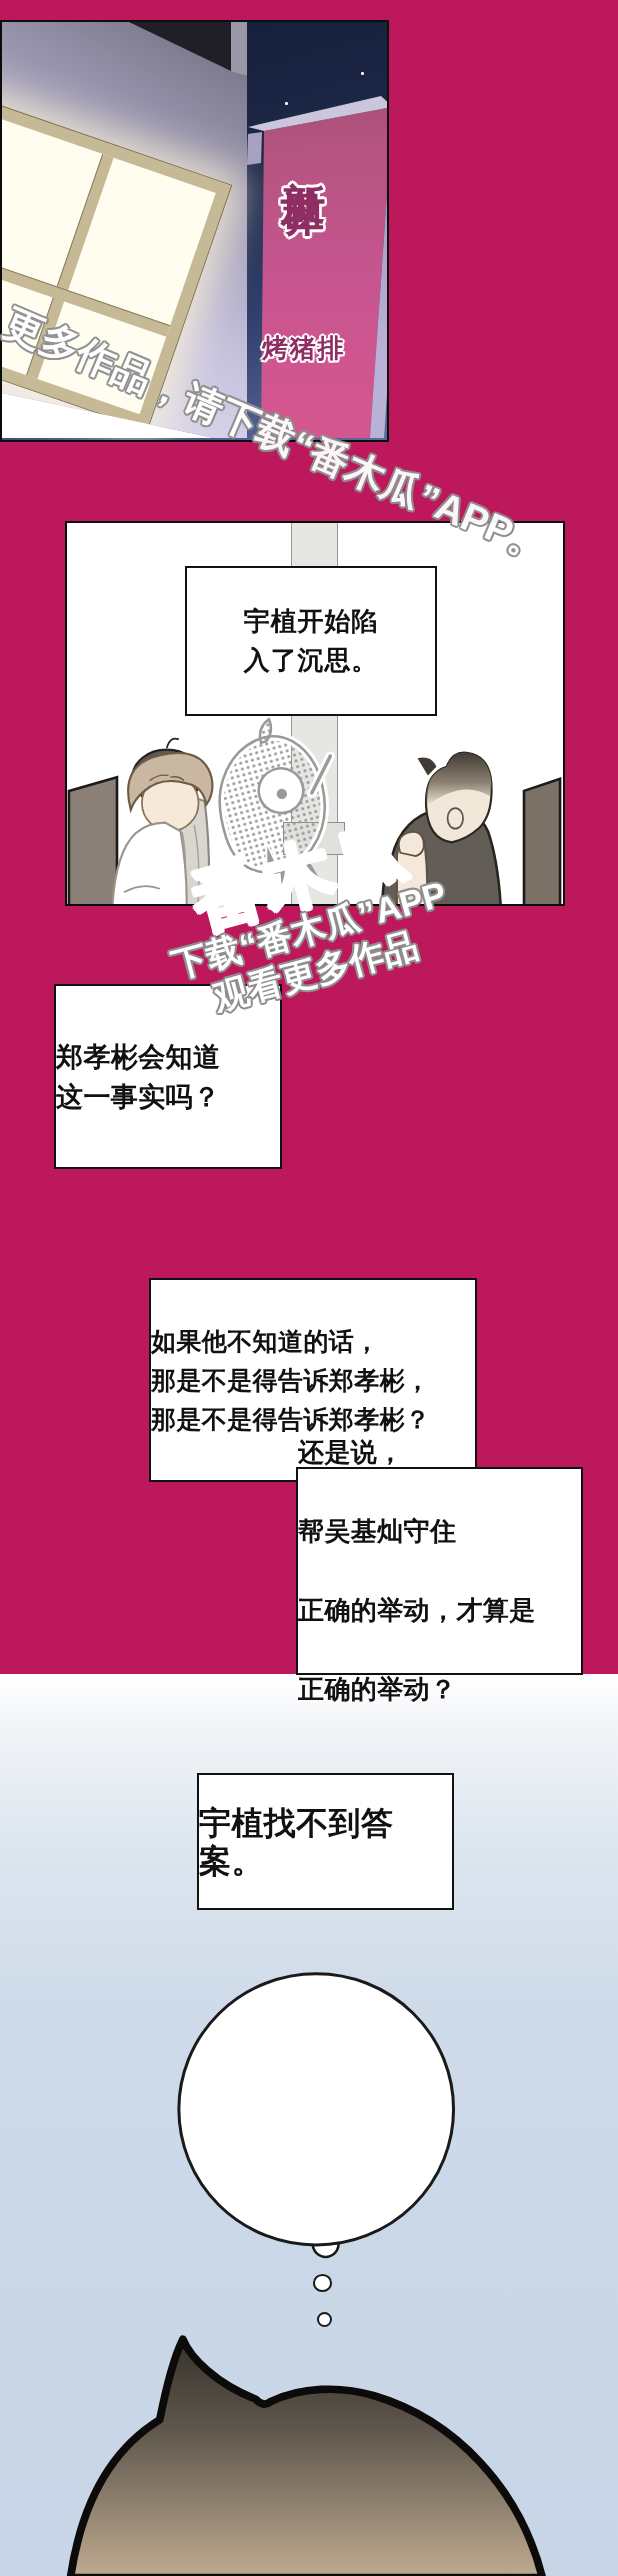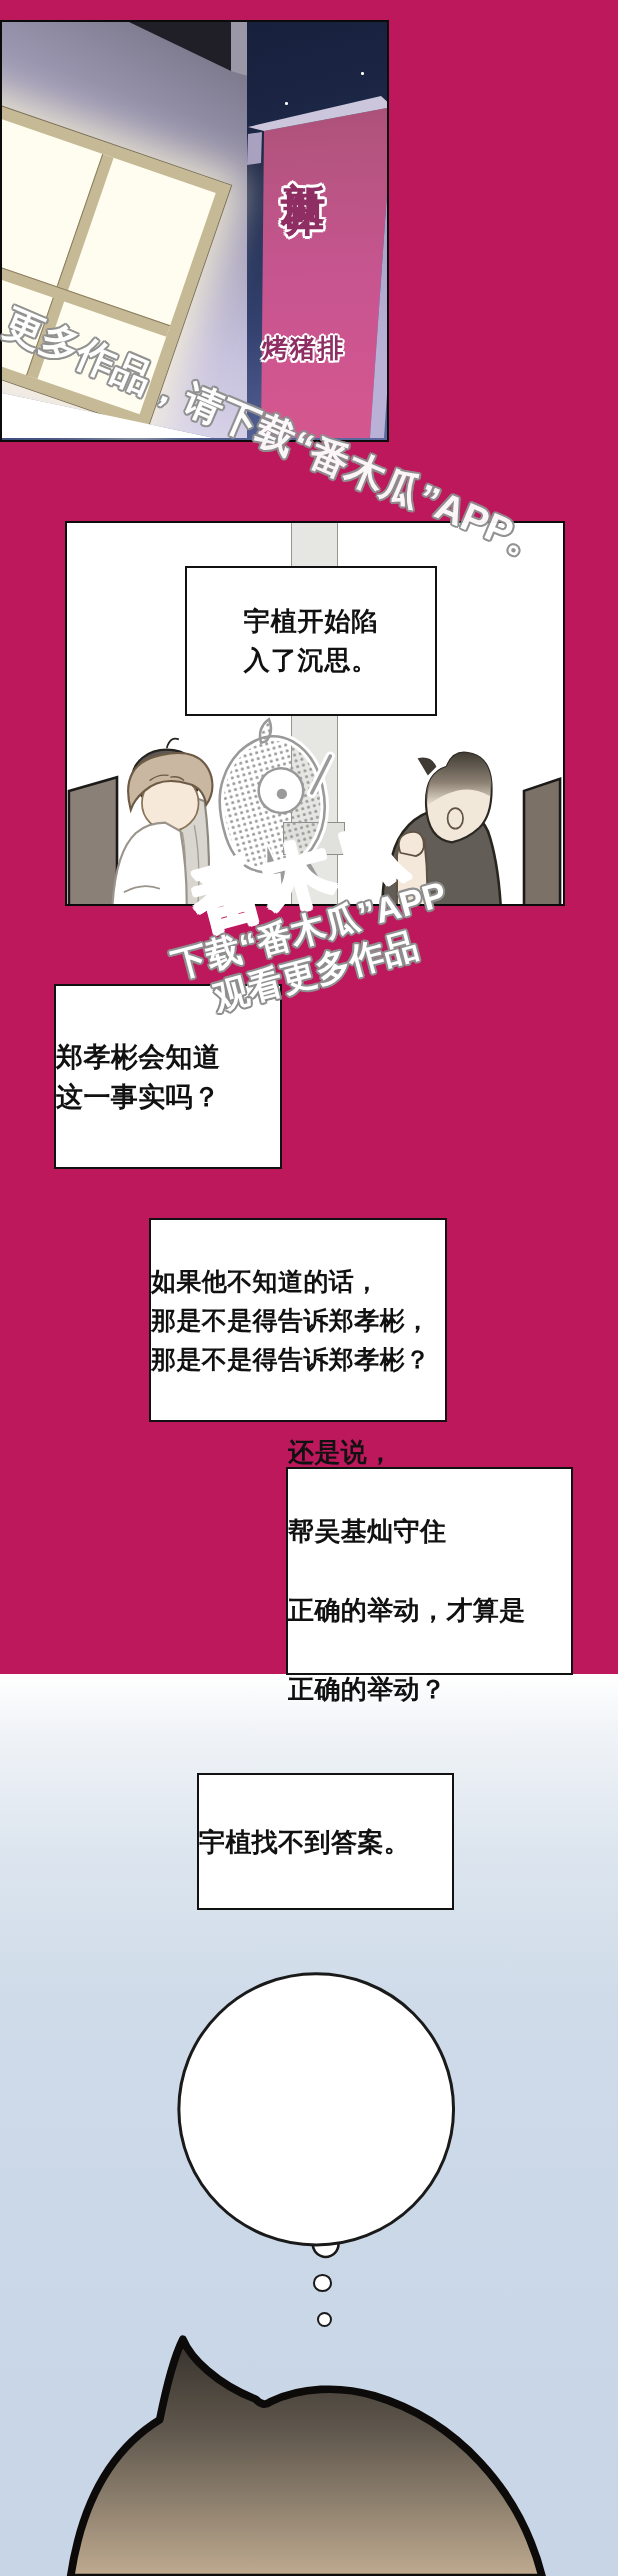--- a/index.html
+++ b/index.html
@@ -70,23 +70,23 @@
   .narr-box{position:absolute;left:118px;top:43px;width:252px;height:150px;background:#fff;
         border:2.6px solid #111;box-sizing:border-box;display:flex;flex-direction:column;
         align-items:center;justify-content:center;}
   .narr-box .ln{font-size:26px;line-height:39px;font-weight:600;color:#111;letter-spacing:0.9px;}
 
   
   .cap{position:absolute;background:#fff;border:2.6px solid #111;box-sizing:border-box;
        display:flex;flex-direction:column;justify-content:center;}
   .cap .ln{color:#111;font-weight:600;letter-spacing:0.4px;}
   .cap1{left:54px;top:984px;width:228px;height:185px;}  .cap1 .ln{font-size:27px;line-height:40px;}
-  .cap2{left:149px;top:1218px;width:298px;height:204px;} .cap2 .ln{font-size:25px;line-height:39px;}
-  .cap3{left:286px;top:1467px;width:287px;height:208px;gap:40px;} .cap3 .ln{font-size:26px;line-height:39px;}
-  .cap4{left:197px;top:1773px;width:257px;height:137px;} .cap4 .ln{font-size:26px;line-height:38px;}
+  .cap2{left:149px;top:1278px;width:328px;height:204px;} .cap2 .ln{font-size:25px;line-height:39px;}
+  .cap3{left:296px;top:1467px;width:287px;height:208px;gap:40px;} .cap3 .ln{font-size:26px;line-height:39px;}
+  .cap4{left:197px;top:1773px;width:257px;height:137px;} .cap4 .ln{font-size:32px;line-height:38px;}
 
   
   .bg-bottom{left:0;top:1674px;width:618px;height:902px;
       background:linear-gradient(180deg,#ffffff 0px,#f0f3f7 60px,#dde6ef 172px,#cfdbe9 326px,#cbd8e8 532px,#c8d5e6 100%);}
   .bubble-text{left:179px;top:2081px;width:275px;text-align:center;}
   .bubble-text .ln{font-size:25px;line-height:35px;font-weight:600;color:#111;}
   .trail{position:absolute;background:#fff;border:2.6px solid #1a1a1a;border-radius:50%;}
 </style>
 </head>
 <body>

